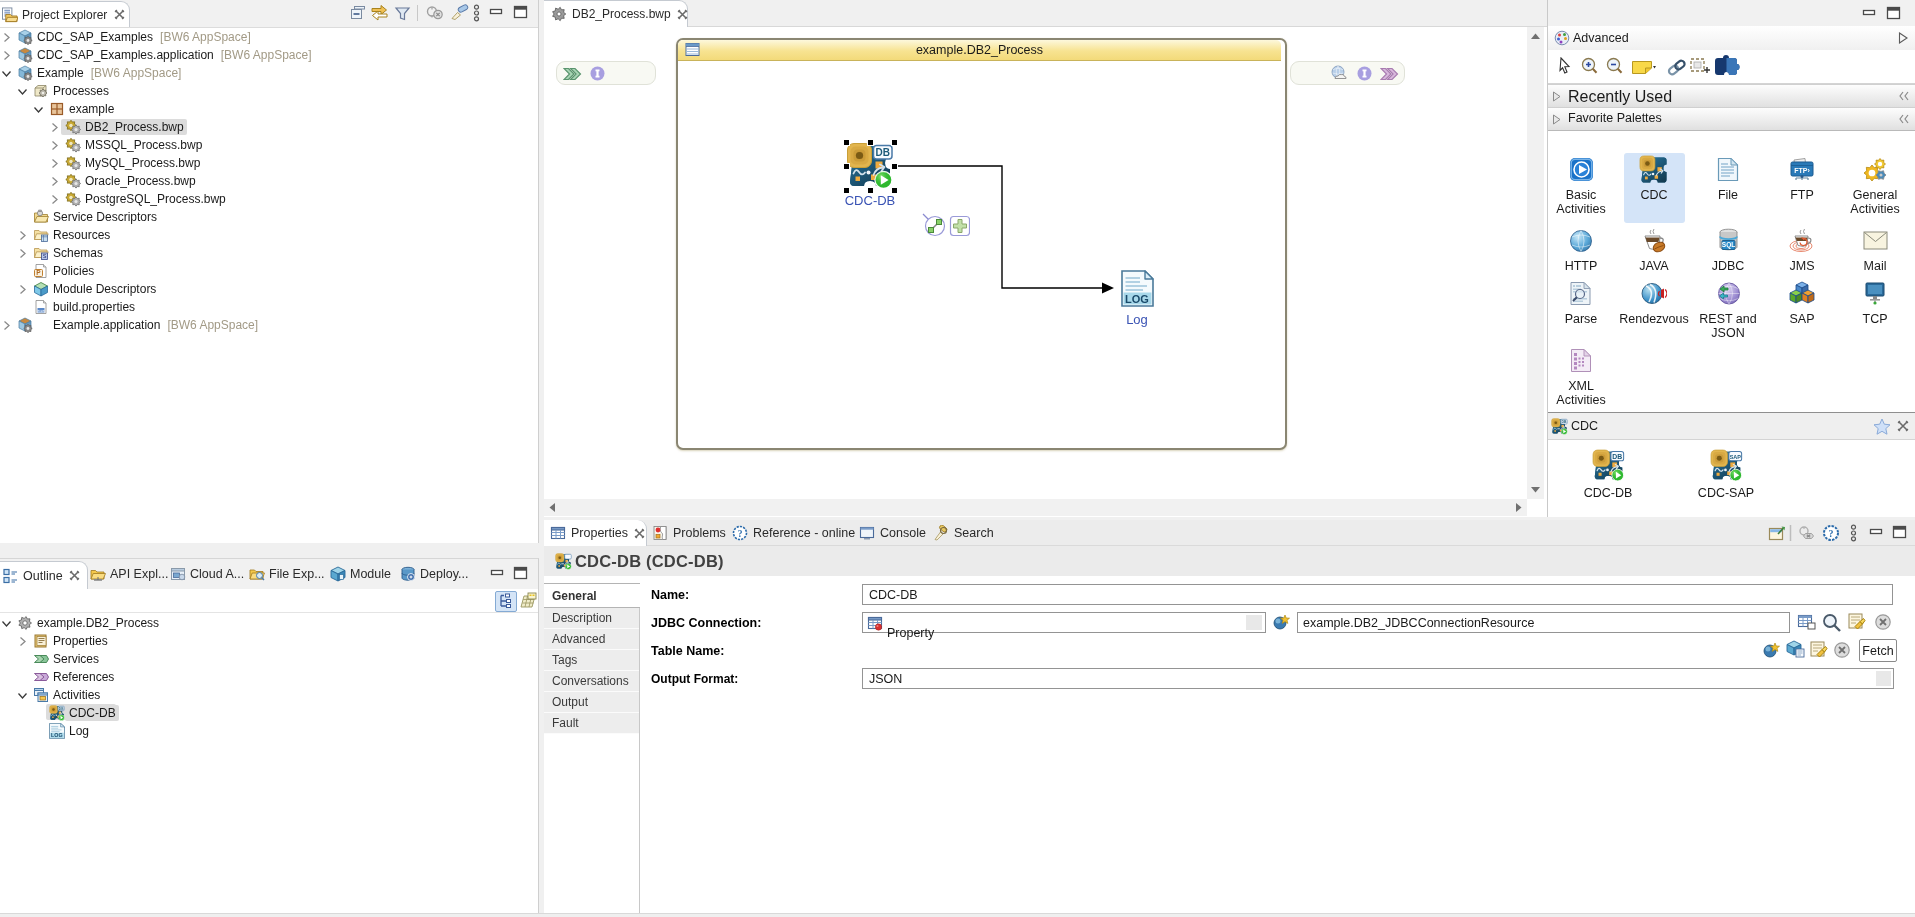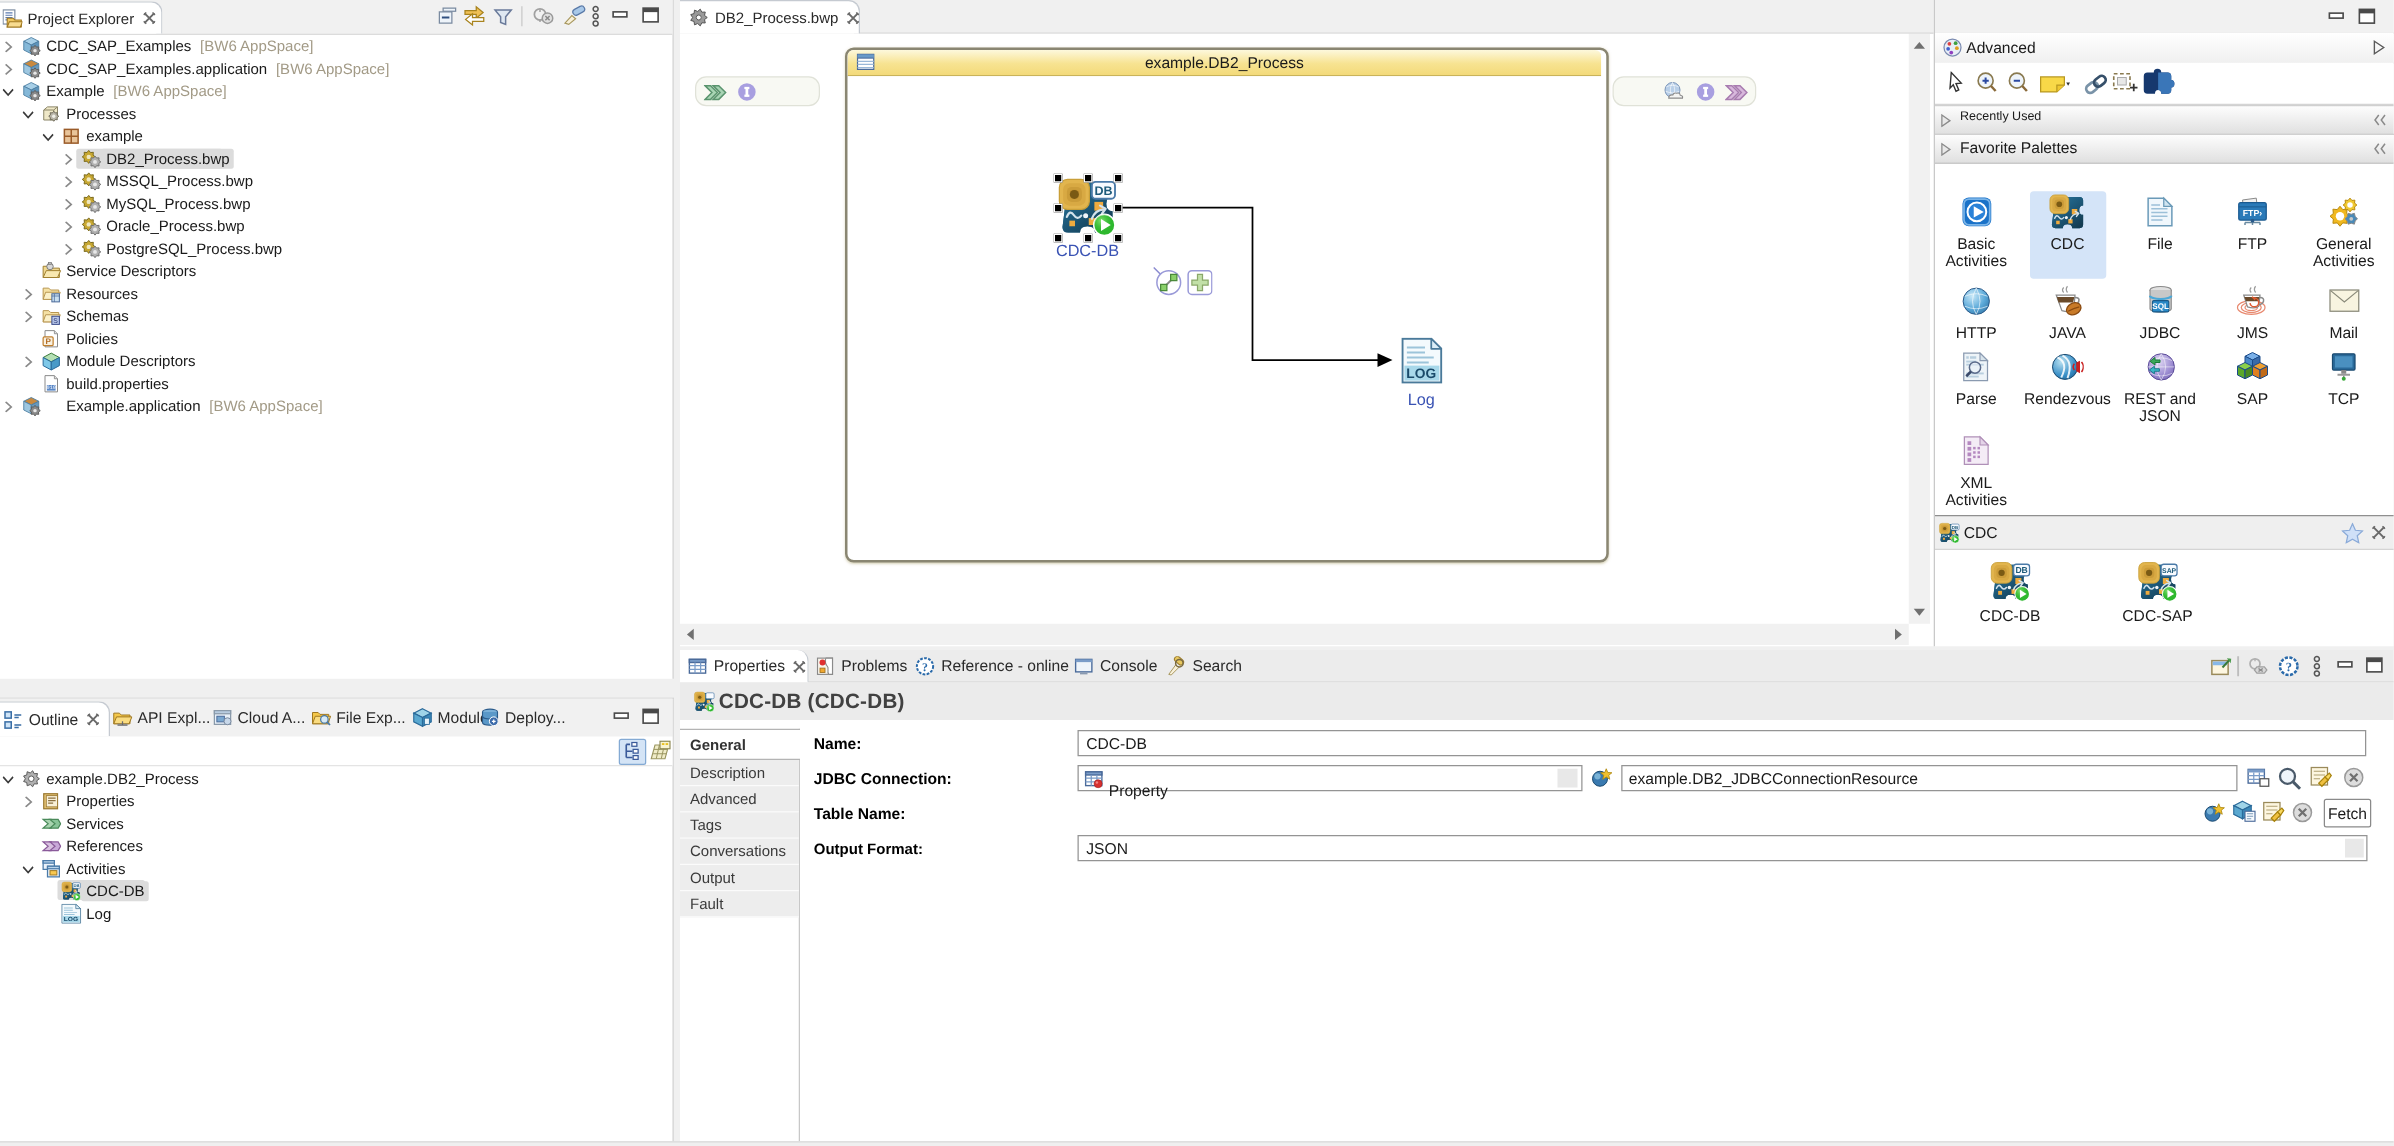--- a/index.html
+++ b/index.html
@@ -429,21 +429,21 @@
           <svg width="16" height="16" viewBox="0 0 16 16">
             <polygon points="8,1 15,4.5 8,8 1,4.5" fill="#9fd4e8" stroke="#2a6a9a" stroke-width="0.9"></polygon>
 <polygon points="1,4.5 8,8 8,15 1,11.5" fill="#5aa8d0" stroke="#2a6a9a" stroke-width="0.9"></polygon>
 <polygon points="15,4.5 8,8 8,15 15,11.5" fill="#3a88b8" stroke="#2a6a9a" stroke-width="0.9"></polygon>
 <rect x="9.5" y="8.5" width="4" height="5" fill="#e8f4fa" stroke="#2a6a9a" stroke-width="0.7"></rect>
           </svg>
         </span>
         <span style="padding-left:4px;">Module</span>
       </span>
     </div>
-    <div class="abs" style="left:384px;top:7px;text-align:center;">
+    <div class="abs" style="left:400px;top:7px;text-align:center;">
       <span class="tabico">
         <span class="ic">
           <svg width="16" height="16" viewBox="0 0 16 16">
             <ellipse cx="8" cy="3.5" rx="6" ry="2.2" fill="#7ab0d8" stroke="#2a5a8a" stroke-width="0.9"></ellipse>
 <path d="M2 3.5 V12 C2 13.2 4.7 14.2 8 14.2 C11.3 14.2 14 13.2 14 12 V3.5" fill="#5a98c8" stroke="#2a5a8a" stroke-width="0.9"></path>
 <path d="M2 7 C2 8.2 4.7 9.2 8 9.2 C11.3 9.2 14 8.2 14 7" fill="none" stroke="#2a5a8a" stroke-width="0.9"></path>
 <circle cx="11" cy="11" r="3.5" fill="#3a6aaa" stroke="#fff" stroke-width="0.8"></circle>
 <path d="M9.5 11 L12.5 11 M11 9.5 L11 12.5" stroke="#fff" stroke-width="1"></path>
           </svg>
         </span>
@@ -834,21 +834,21 @@
         <path d="M2 8 Q2 5 5 5 L10 5 Q10 2 13 2 Q16 2 16 5 L21 5 Q24 5 24 8 L24 11 Q26.5 11 26.5 14 Q26.5 17 24 17 L24 19 Q24 22 21 22 L16 22 Q16 19 13.5 19 Q11 19 11 22 L5 22 Q2 22 2 19 Z" fill="#16386e"></path>
 <path d="M13.5 5 L21 5 Q24 5 24 8 L24 11 Q26.5 11 26.5 14 Q26.5 17 24 17 L24 19 Q24 22 21 22 L16 22 Q16 19 13.5 19 Z" fill="#3a76b8"></path>
       </svg>
     </span>
     <div class="hdrgrad abs" style="left:0;top:84px;width:367px;height:22px;">
       <span class="abs" style="left:4px;top:6px;">
         <svg width="9" height="11" viewBox="0 0 9 11">
           <path d="M1.5 1 L8 5.5 L1.5 10 Z" fill="#e8e8e8" stroke="#8a8a8a" stroke-width="1"></path>
         </svg>
       </span>
-      <span class="abs" style="left:20px;top:3px;font-size:10px;color:#1a1a1a;">Recently Used</span>
+      <span class="abs" style="left:20px;top:3px;font-size:16px;color:#1a1a1a;">Recently Used</span>
       <span class="abs" style="left:350px;top:5px;">
         <svg width="12" height="12" viewBox="0 0 12 12">
           <path d="M5 2 L2 6 L5 10 M10 2 L7 6 L10 10" stroke="#8a8a8a" stroke-width="1.2" fill="none"></path>
         </svg>
       </span>
     </div>
     <div class="hdrgrad abs" style="left:0;top:107px;width:367px;height:22px;">
       <span class="abs" style="left:4px;top:6px;">
         <svg width="9" height="11" viewBox="0 0 9 11">
           <path d="M1.5 1 L8 5.5 L1.5 10 Z" fill="#e8e8e8" stroke="#8a8a8a" stroke-width="1"></path>

